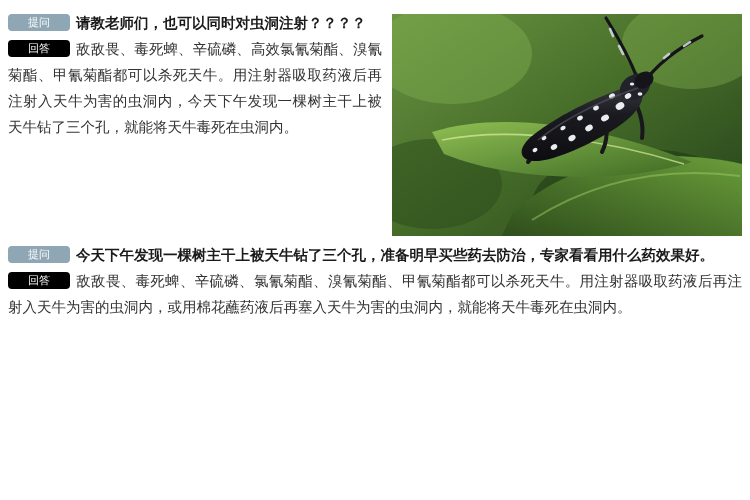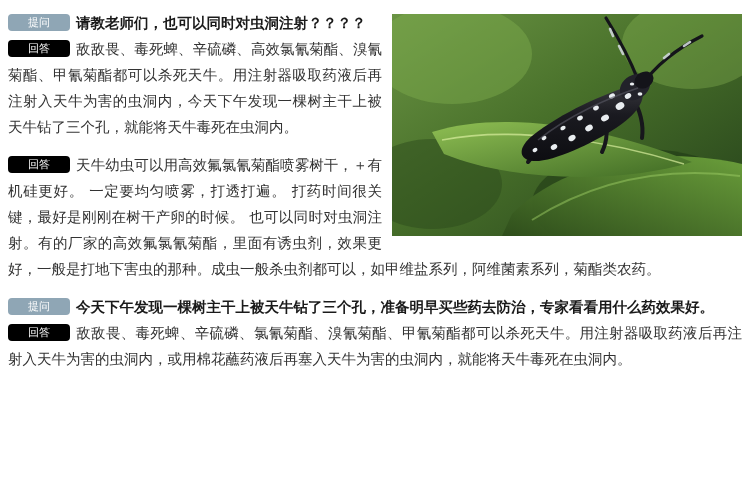--- a/index.html
+++ b/index.html
@@ -159,21 +159,20 @@
       </g>
     </svg>
   </div>
 
   <div class="qa-block">
     <p class="qa-para question"><span class="tag">提问</span><span class="qtext">请教老师们，也可以同时对虫洞注射？？？？</span></p>
     <p class="qa-para"><span class="tag answer">回答</span><span class="atext">敌敌畏、毒死蜱、辛硫磷、高效氯氰菊酯、溴氰菊酯、甲氰菊酯都可以杀死天牛。用注射器吸取药液后再注射入天牛为害的虫洞内，今天下午发现一棵树主干上被天牛钻了三个孔，就能将天牛毒死在虫洞内。</span></p>
   </div>
 
   <div class="qa-block">
-    <p class="qa-para"><span class="tag answer">回答</span><span class="atext">天牛幼虫可以用高效氟氯氰菊酯喷雾树干，＋有机硅更好。 一定要均匀喷雾，打透打遍。 打药时间很关键，最好是刚刚在树干产卵的时候。 也可以同时对虫洞注射。有的厂家的高效氟氯氰菊酯，里面有诱虫剂，效果更好，一般是打地下害虫的那种。成虫一般杀虫剂都可以，如甲维盐系列，阿维菌素系列，菊酯类农药。</span></p>
   </div>
 
   <div class="qa-block below">
     <p class="qa-para question"><span class="tag">提问</span><span class="qtext">今天下午发现一棵树主干上被天牛钻了三个孔，准备明早买些药去防治，专家看看用什么药效果好。</span></p>
     <p class="qa-para"><span class="tag answer">回答</span><span class="atext">敌敌畏、毒死蜱、辛硫磷、氯氰菊酯、溴氰菊酯、甲氰菊酯都可以杀死天牛。用注射器吸取药液后再注射入天牛为害的虫洞内，或用棉花蘸药液后再塞入天牛为害的虫洞内，就能将天牛毒死在虫洞内。</span></p>
   </div>
 
 </div>
 
 </body></html>

